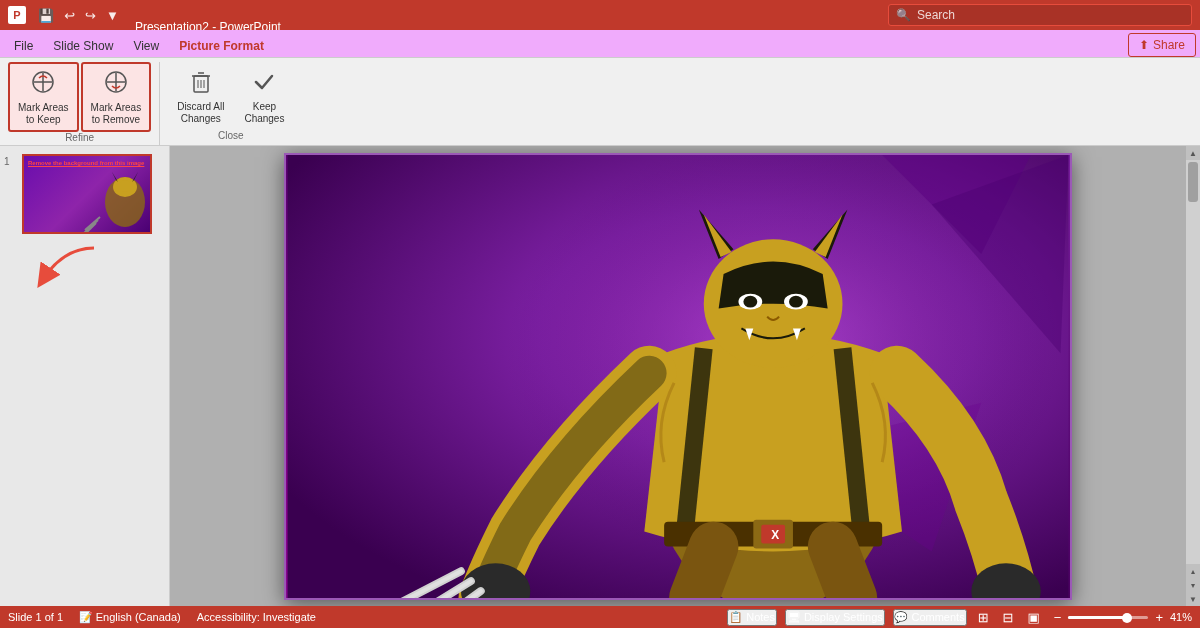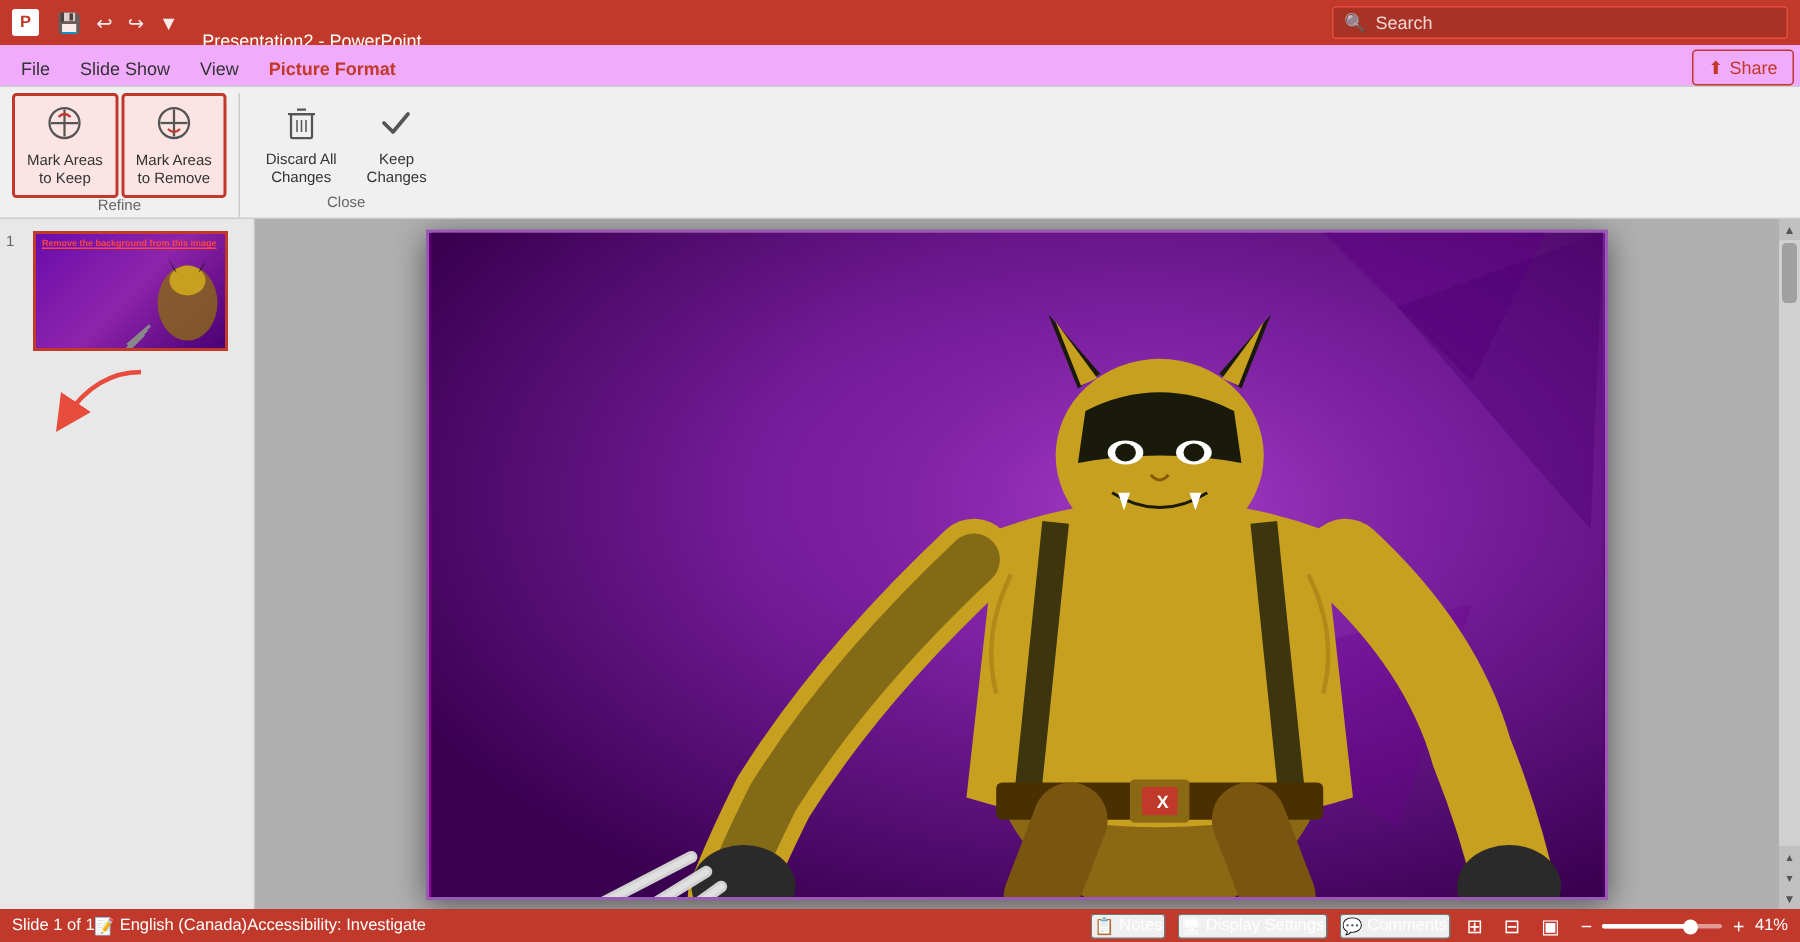--- a/index.html
+++ b/index.html
@@ -269,21 +269,21 @@
       margin: 2px auto;
     }
 
     
     .status-bar {
       background: #c0392b;
       height: 22px;
       display: flex;
       align-items: center;
       padding: 0 8px;
-      gap: 0;
+      gap: 16px;
       flex-shrink: 0;
     }
     .status-item {
       color: white;
       font-size: 11px;
       display: flex;
       align-items: center;
       gap: 3px;
       cursor: pointer;
     }

